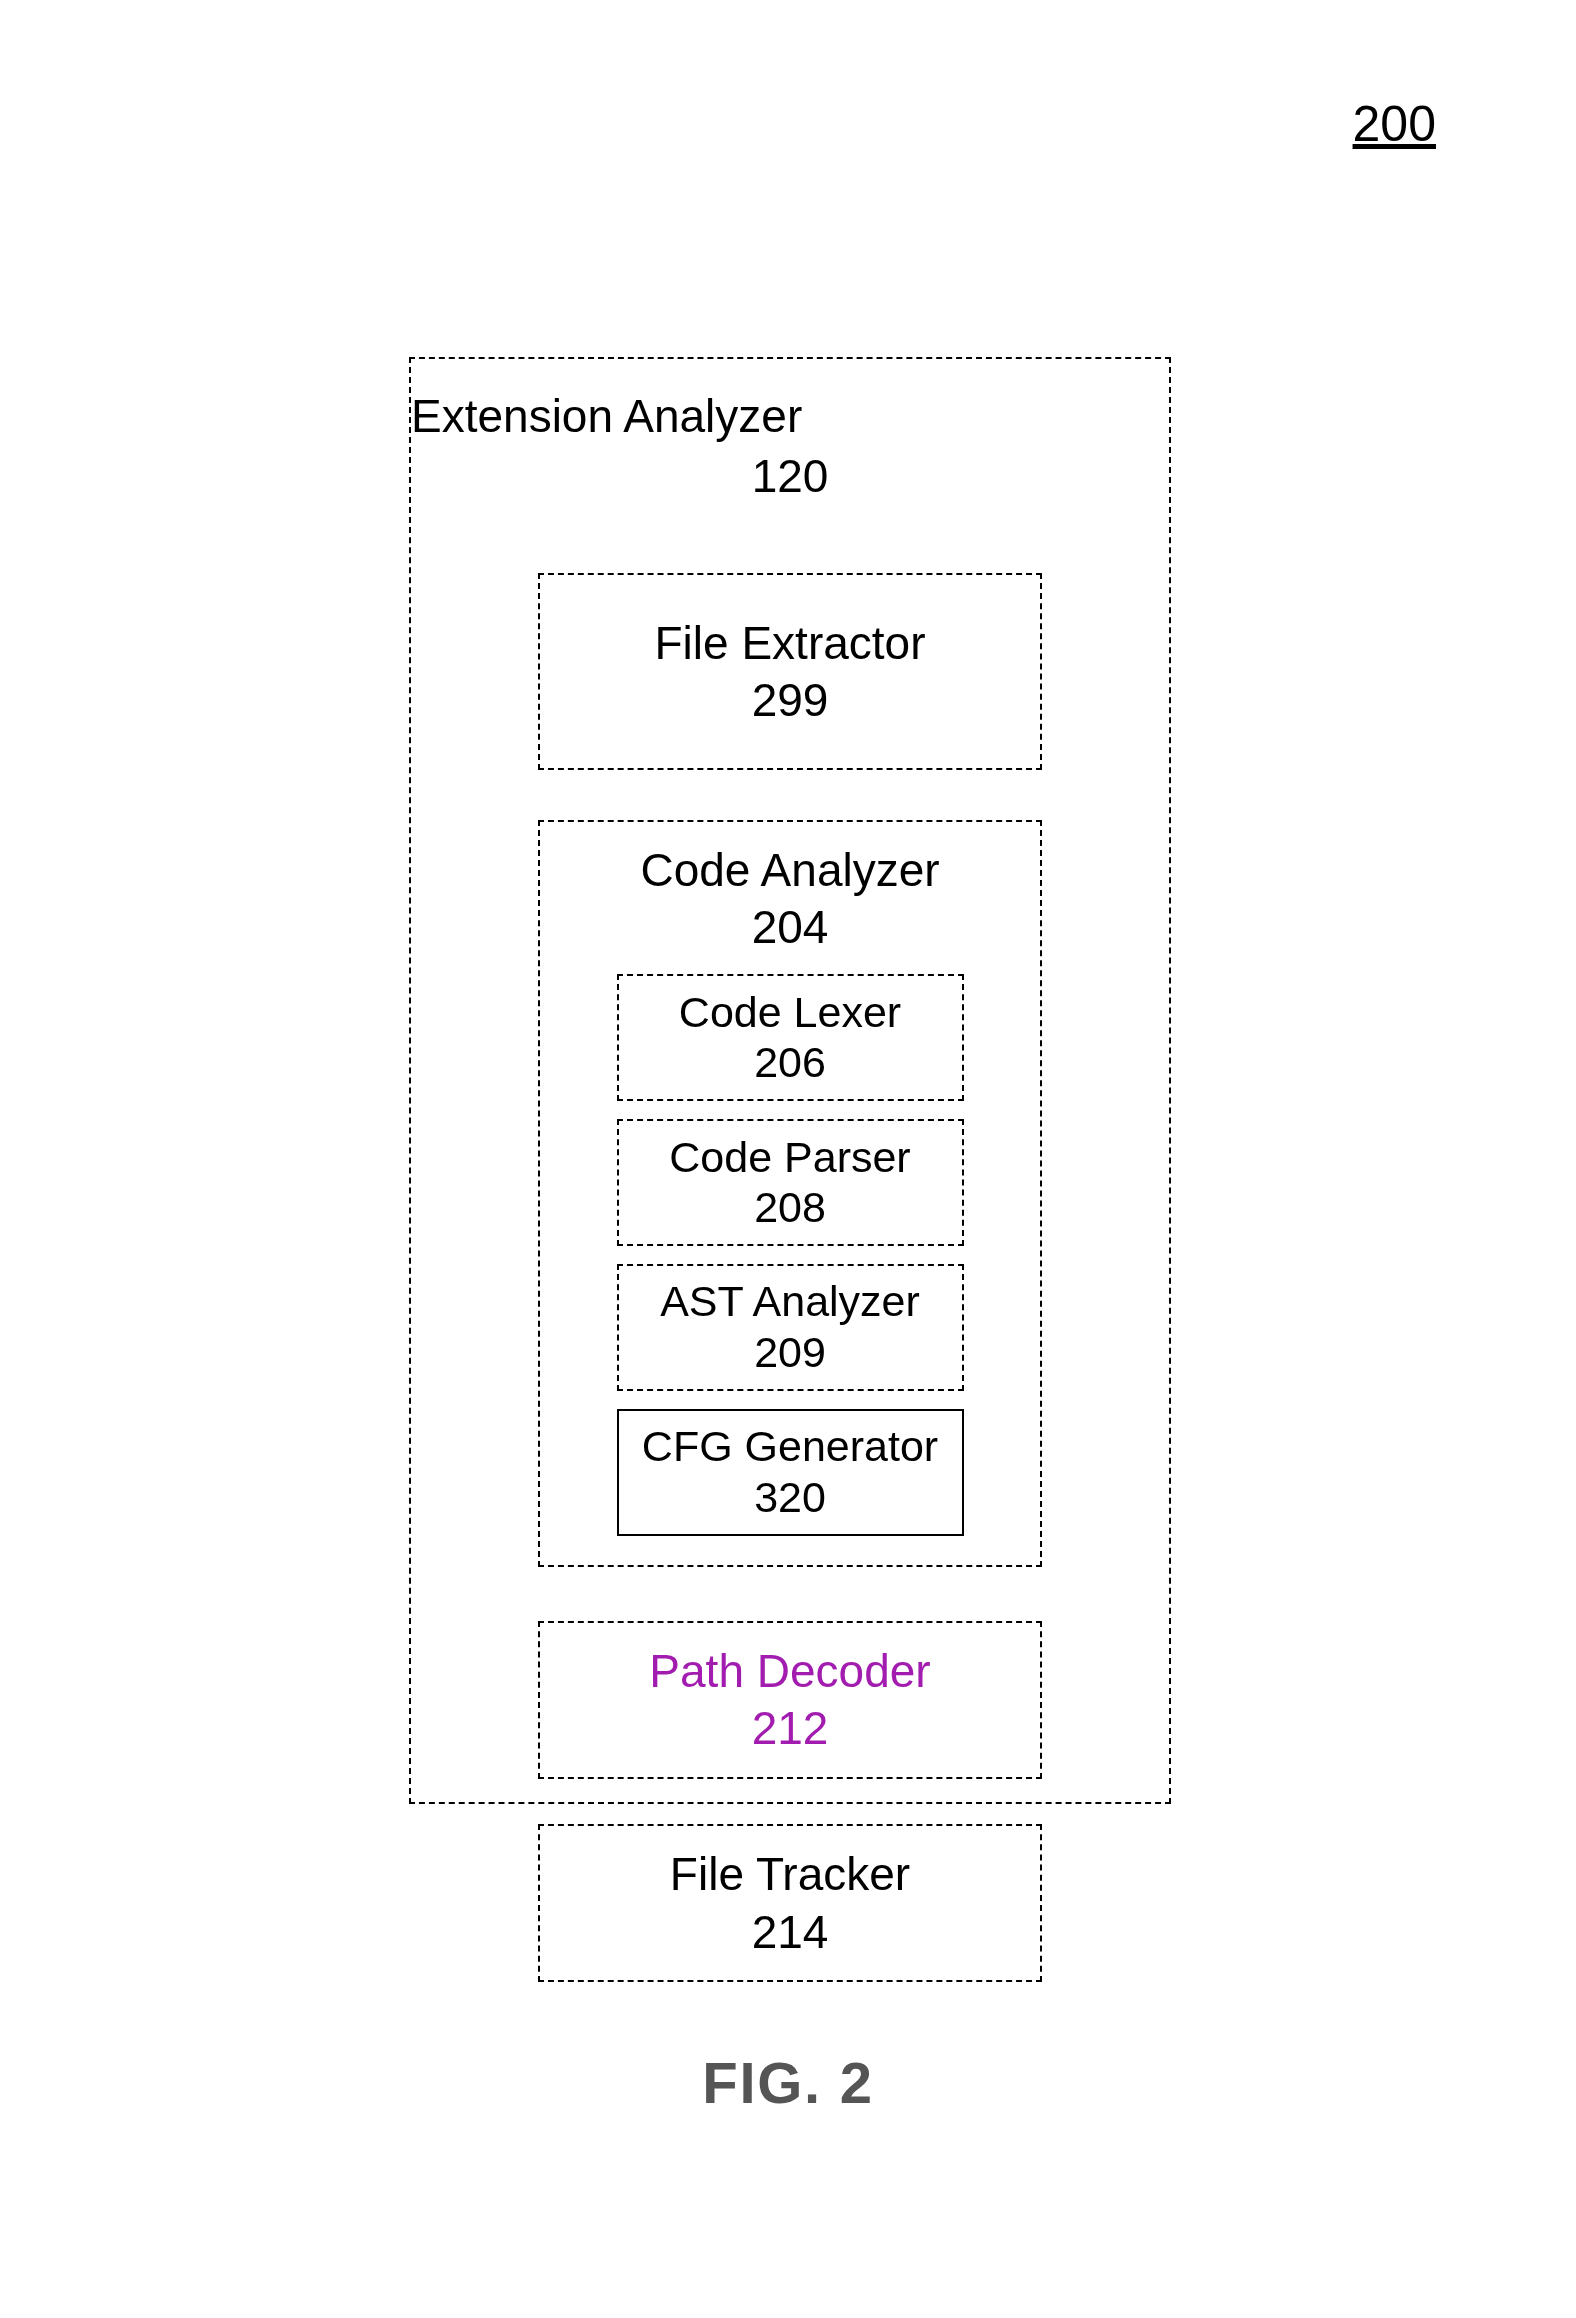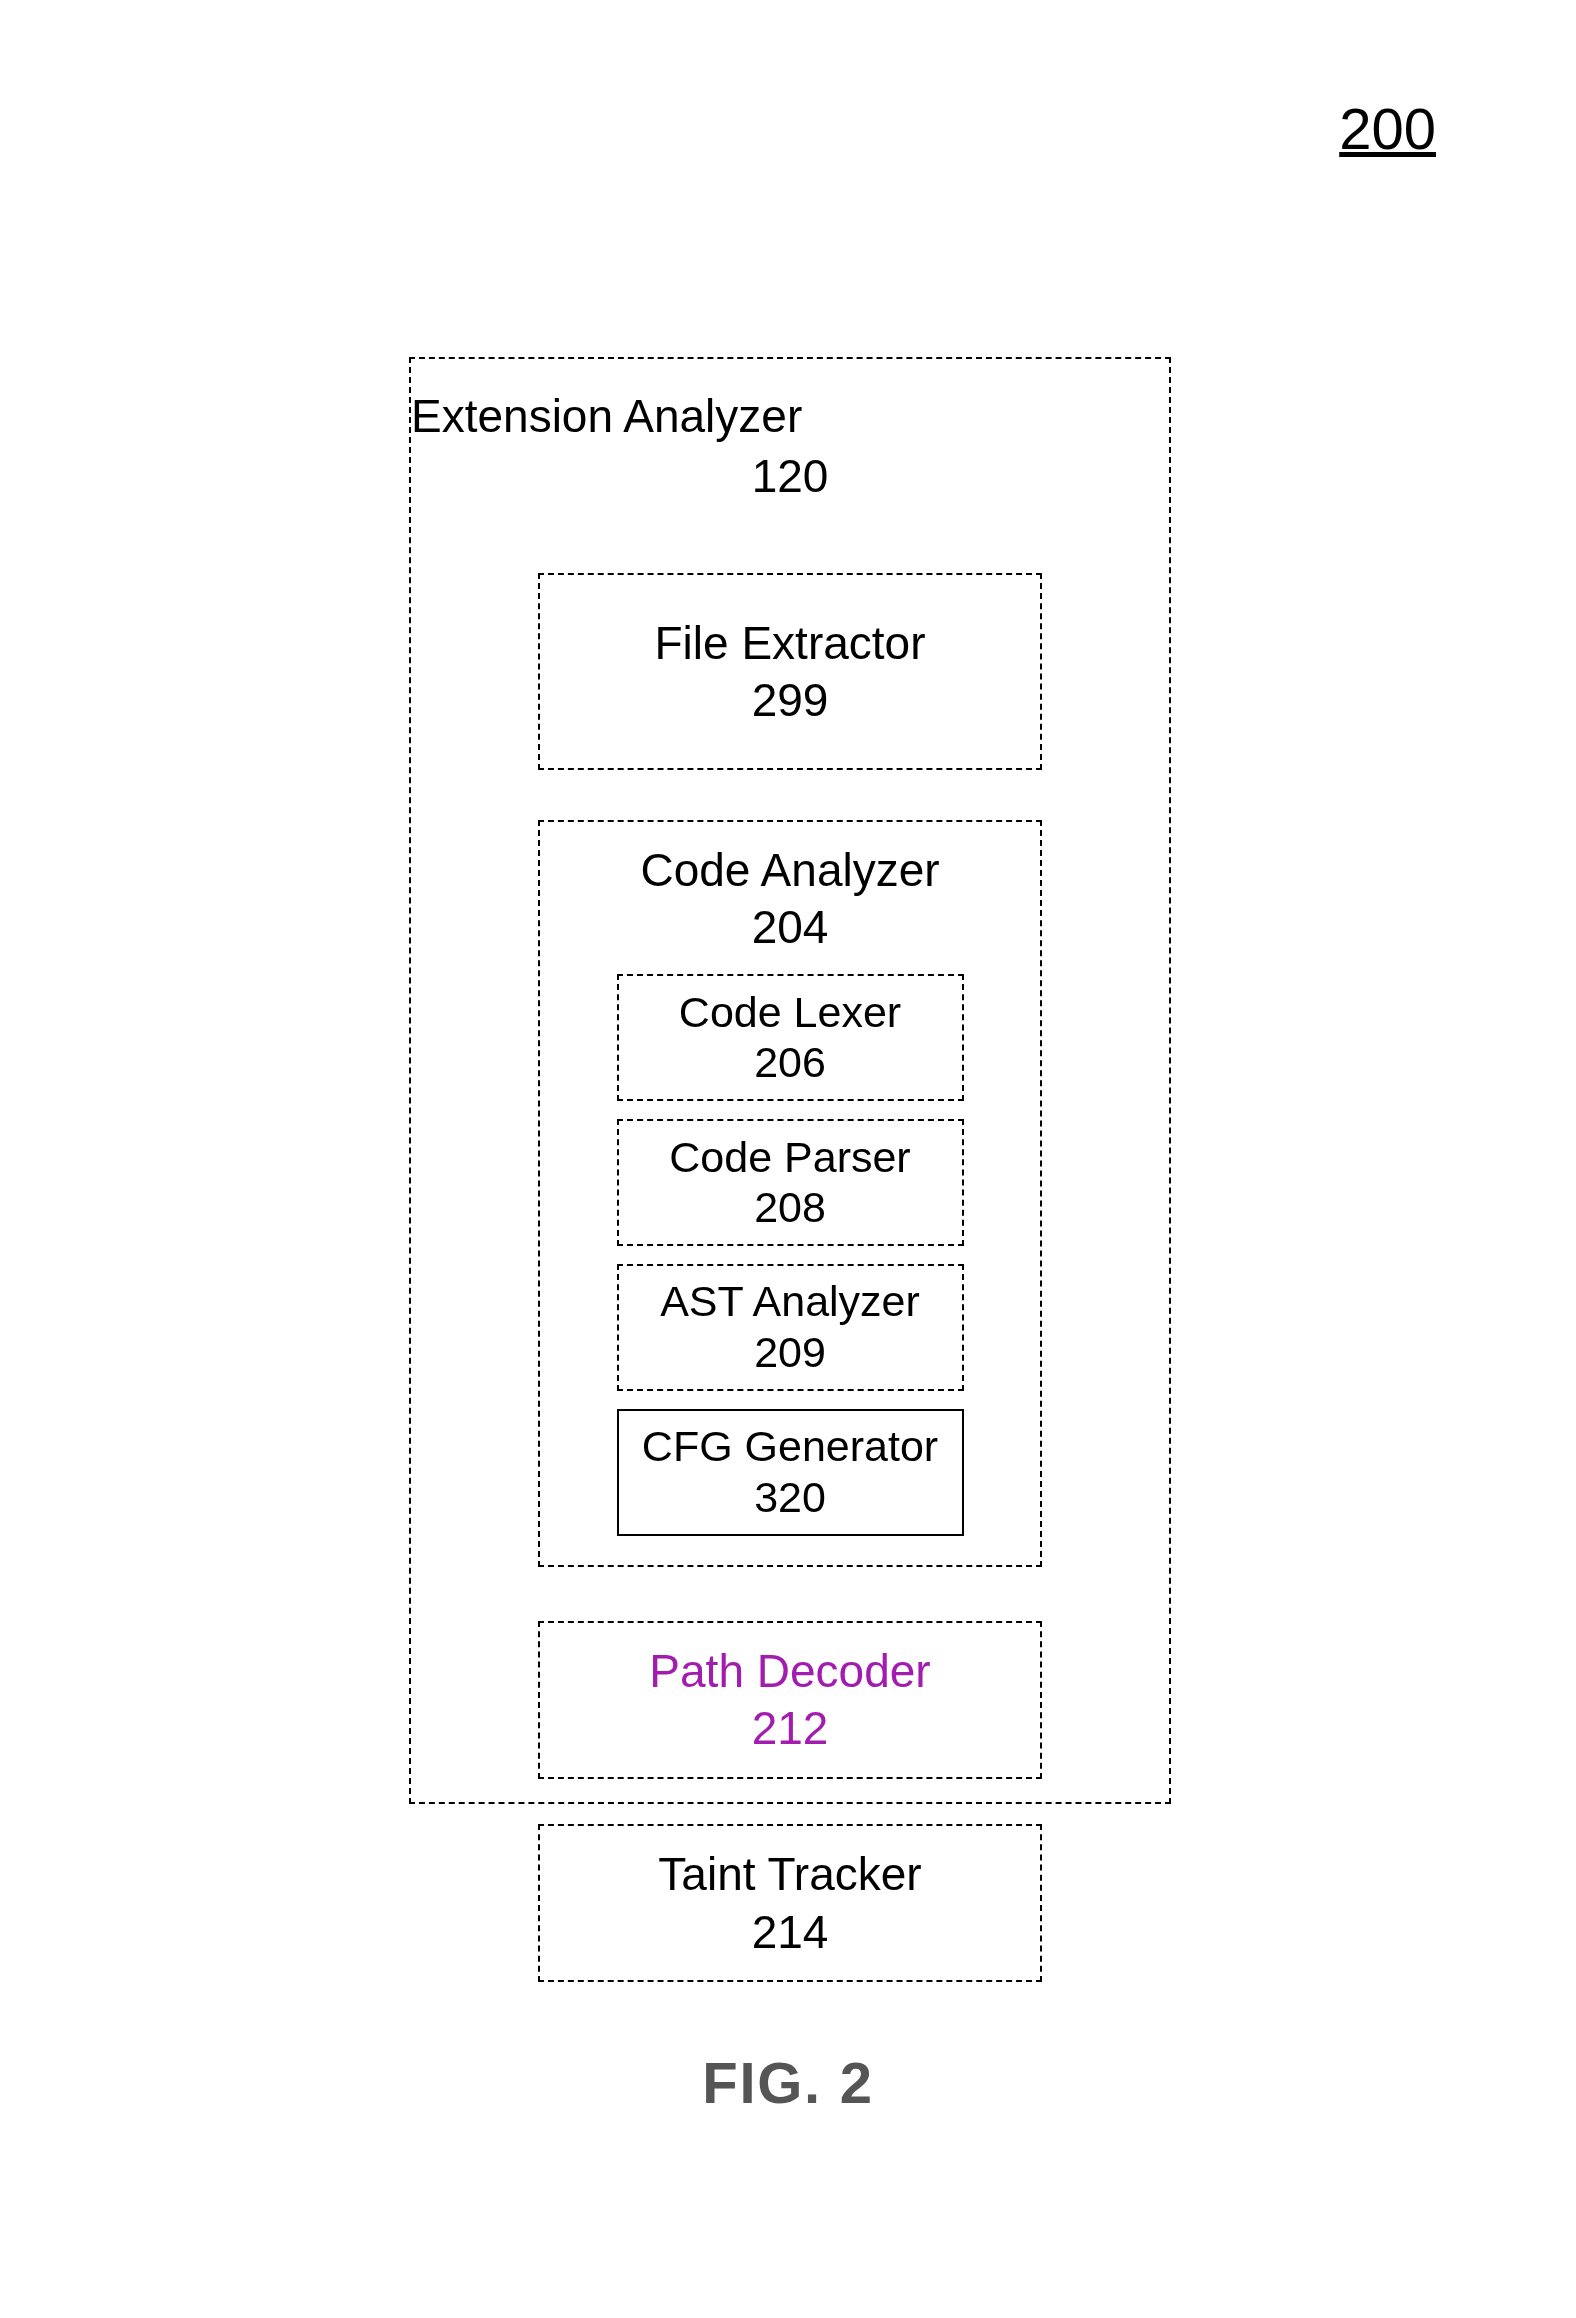--- a/index.html
+++ b/index.html
@@ -3,21 +3,21 @@
 <meta charset="utf-8">
 <style>
   * { box-sizing: border-box; margin: 0; padding: 0; }
   html, body { width: 1576px; height: 2319px; background: #ffffff; }
   body { font-family: Arial, Helvetica, sans-serif; color: #000; position: relative; }
 
   .page-number {
     position: absolute;
     top: 95px;
     right: 140px;
-    font-size: 58px;
+    font-size: 50px;
     text-decoration: underline;
   }
 
   .outer {
     position: absolute;
     top: 357px;
     left: 409px;
     width: 762px;
     height: 1447px;
     border: 2.5px dashed #000;
@@ -127,19 +127,19 @@
       <div class="n">320</div>
     </div>
   </div>
 
   <div class="block path-decoder">
     <div class="t">Path Decoder</div>
     <div class="n">212</div>
   </div>
 
   <div class="block taint-tracker">
-    <div class="t">Taint Tracker</div>
+    <div class="t">File Tracker</div>
     <div class="n">214</div>
   </div>
 </div>
 
 <div class="fig-caption">FIG. 2</div>
 
 
 </body></html>

